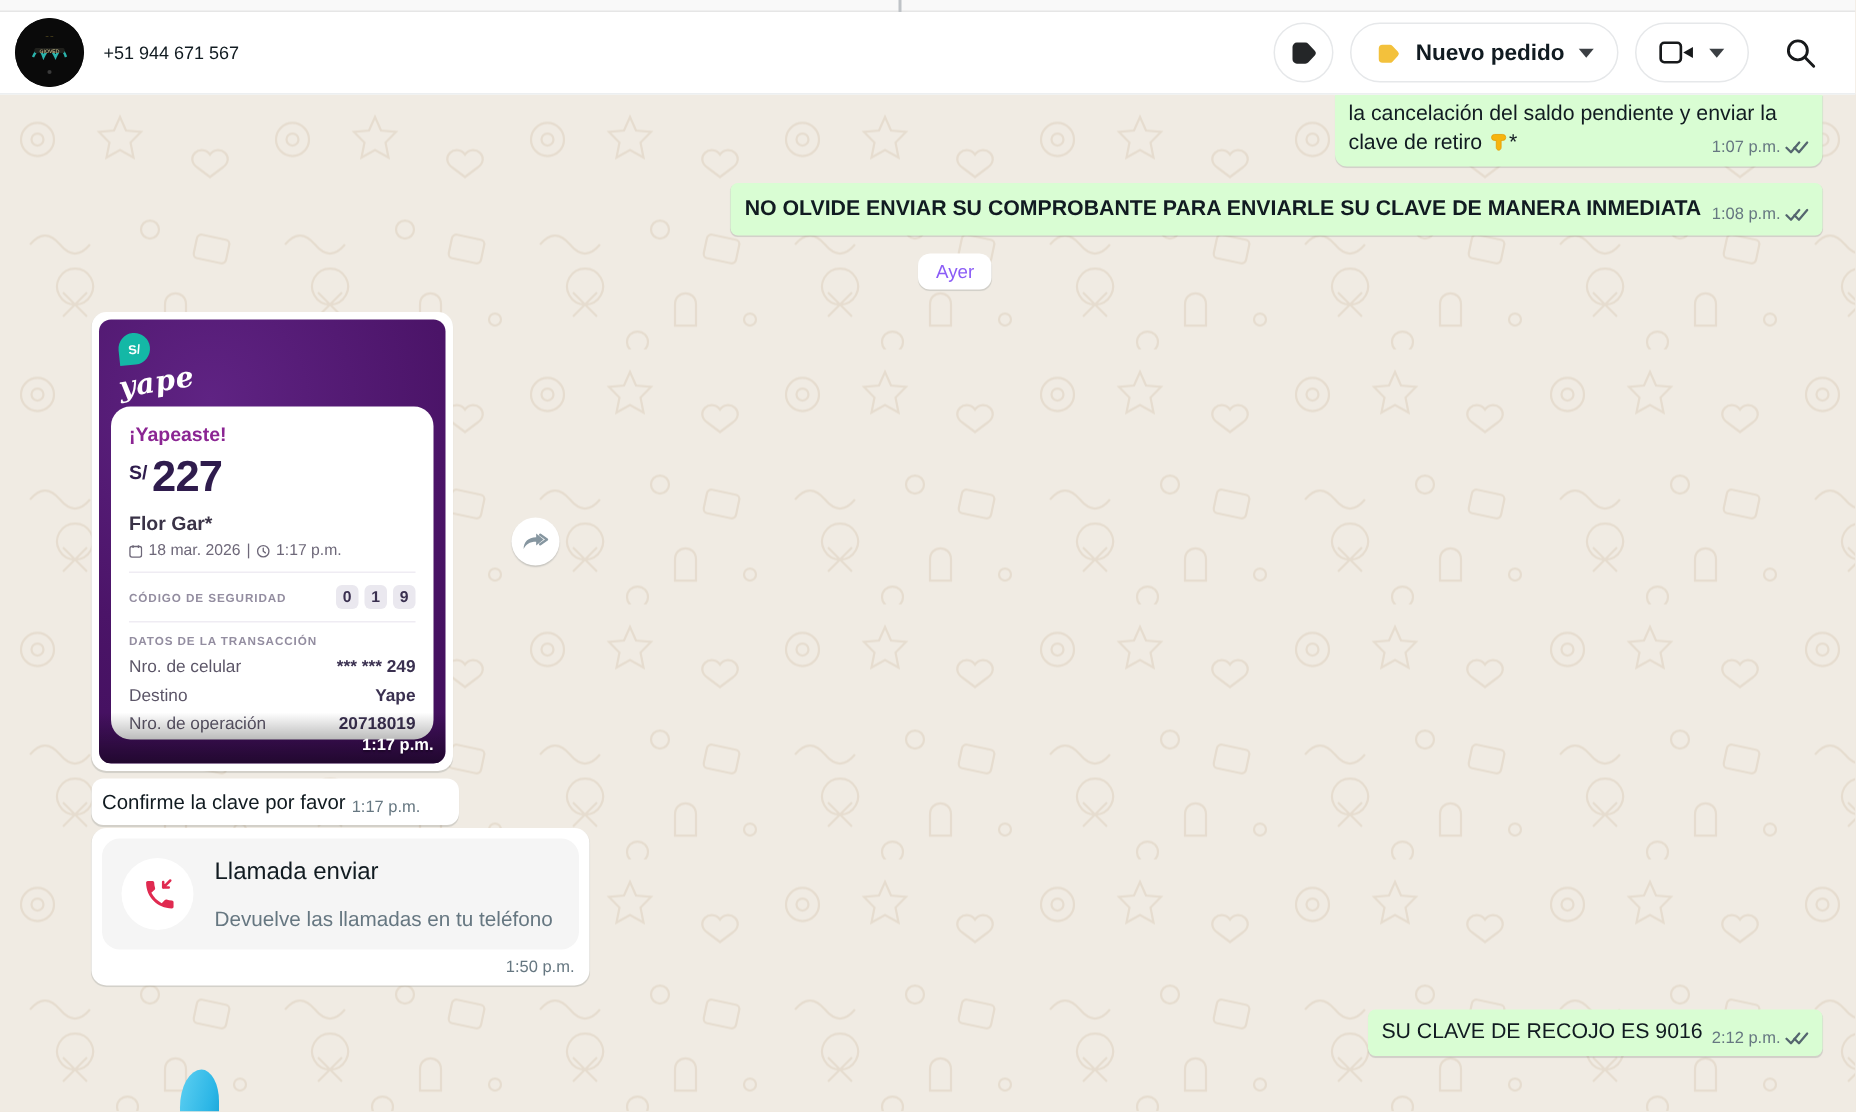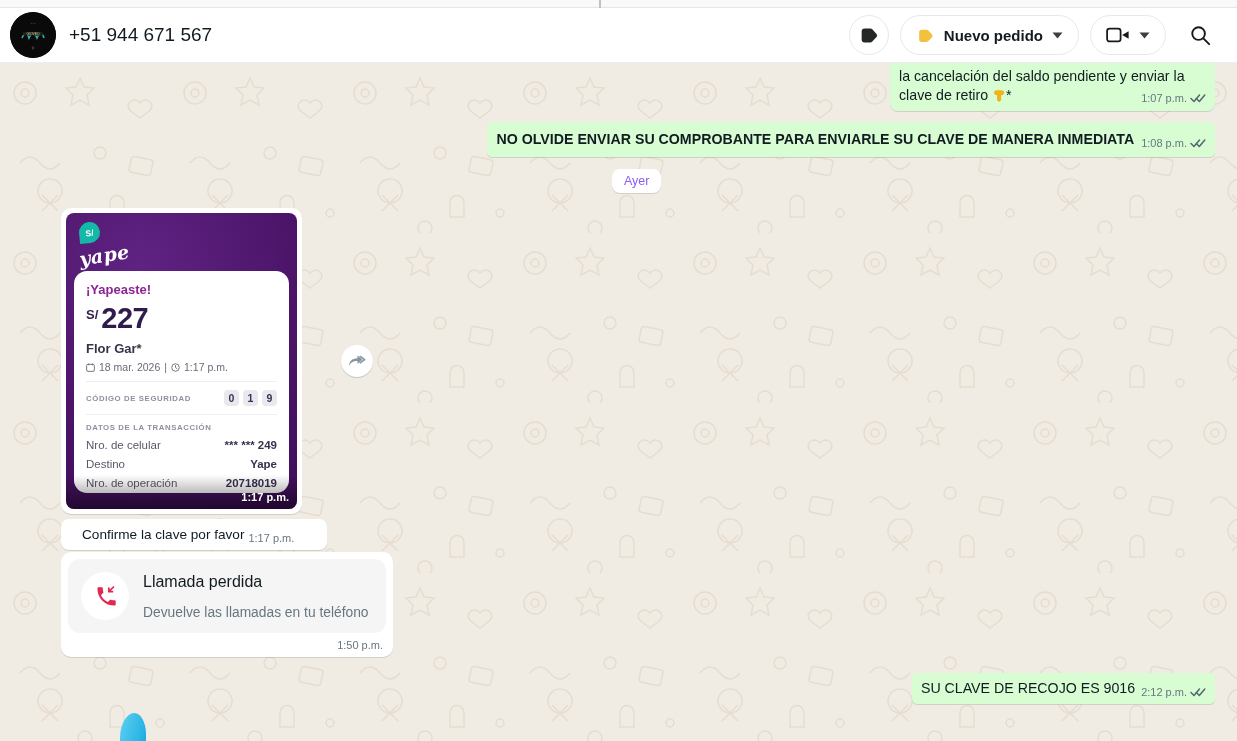--- a/index.html
+++ b/index.html
@@ -6,21 +6,21 @@
   html,body { width:1237px; height:741px; overflow:hidden; }
   body { font-family:"Liberation Sans","DejaVu Sans",sans-serif; background:#efe9e0; position:relative; }
 
   
   .top-strip { position:absolute; top:0; left:0; width:1237px; height:8px; background:#f9f9f9; border-bottom:1px solid #e6e6e6; z-index:30; }
   .top-strip .tick { position:absolute; left:599px; top:0; width:2px; height:8px; background:#bfc3c7; }
 
   
   .header { position:absolute; top:8px; left:0; width:1237px; height:55px; background:#ffffff; border-bottom:1px solid #eceff1; display:flex; align-items:center; padding:0 20px 0 10px; z-index:25; }
   .avatar { width:46px; height:46px; border-radius:50%; background:#0a0a0a; overflow:hidden; flex:0 0 auto; cursor:pointer; position:relative; }
-  .contact-name { margin-left:13px; font-size:19px; color:#111b21; cursor:pointer; }
+  .contact-name { margin-left:13px; font-size:12px; color:#111b21; cursor:pointer; }
   .header-actions { margin-left:auto; display:flex; align-items:center; gap:11px; }
   .circle-btn { width:40px; height:40px; border:1px solid #e6e8ea; border-radius:50%; background:#fff; display:flex; align-items:center; justify-content:center; cursor:pointer; }
   .pill-btn { height:40px; border:1px solid #e6e8ea; border-radius:20px; background:#fff; display:flex; align-items:center; gap:9px; padding:0 15px; cursor:pointer; }
   .pill-label { font-size:15px; font-weight:600; color:#111b21; }
   .icon-btn { width:34px; height:34px; display:flex; align-items:center; justify-content:center; cursor:pointer; background:none; border:none; margin-left:6px; }
 
   
   .chat { position:absolute; top:63px; left:0; width:1237px; height:678px; background:#f0ebe3; overflow:hidden; }
   .doodle { position:absolute; inset:0; z-index:0; }
   .msg { position:absolute; z-index:2; box-shadow:0 1px .5px rgba(11,20,26,.13); }
@@ -64,21 +64,21 @@
   .r-row { display:flex; justify-content:space-between; margin-top:7px; font-size:11.5px; }
   .r-row .lab { color:#5c5668; }
   .r-row .val { color:#3a3050; font-weight:700; }
   .img-overlay { position:absolute; left:0; right:0; bottom:0; height:34px; background:linear-gradient(to bottom, rgba(0,0,0,0), rgba(0,0,0,.5)); }
   .img-time { position:absolute; right:8px; bottom:6px; color:#fff; font-size:11px; font-weight:600; text-shadow:0 1px 1px rgba(0,0,0,.3); }
 
   
   .forward-btn { position:absolute; left:341px; top:282px; width:32px; height:32px; border-radius:50%; background:#fff; box-shadow:0 1px 1px rgba(11,20,26,.18); display:flex; align-items:center; justify-content:center; cursor:pointer; z-index:3; }
 
   
-  .m3 { left:61px; top:456px; width:266px; padding:6px 21px; display:flex; align-items:flex-end; gap:4px; }
+  .m3 { left:61px; top:456px; width:245px; padding:6px 7px; display:flex; align-items:flex-end; gap:4px; }
   .m3 .msg-text { white-space:nowrap; font-size:13.6px; }
 
   
   .m4 { left:61px; top:489px; width:332px; padding:7px 7px 3px 7px; border-radius:10px; }
   .call-card { background:#f5f5f5; border-radius:12px; height:74px; display:flex; align-items:center; padding:0 13px; gap:14px; }
   .call-icon-wrap { width:48px; height:48px; border-radius:50%; background:#fff; display:flex; align-items:center; justify-content:center; flex:0 0 auto; }
   .call-title { font-size:16px; color:#111b21; }
   .call-sub { font-size:13.8px; color:#667781; margin-top:14px; }
   .call-time { text-align:right; font-size:11px; color:#667781; margin:6px 3px 3px 0; }
 
@@ -268,21 +268,21 @@
 
   <div class="msg bubble-in m4">
     <div class="call-card">
       <div class="call-icon-wrap">
         <svg width="24" height="24" viewBox="0 0 24 24">
           <path d="M7.9 11.2 c1.5 2.9 3.9 5.3 6.9 6.9 l2.1 -2.1 c.3 -.3 .7 -.4 1.1 -.3 1.1 .4 2.4 .6 3.6 .6 .6 0 1.1 .5 1.1 1.1 v3.1 c0 .6 -.5 1.1 -1.1 1.1 C11.9 21.6 4.4 14.1 4.4 4.4 c0 -.6 .5 -1.1 1.1 -1.1 h3.2 c.6 0 1.1 .5 1.1 1.1 0 1.3 .2 2.5 .6 3.6 .1 .4 0 .8 -.3 1.1 z" fill="#e02a50"></path>
           <path d="M20.5 3 L15.8 7.7 M15.8 4 v3.7 h3.7" stroke="#e02a50" stroke-width="1.7" fill="none" stroke-linecap="round" stroke-linejoin="round"></path>
         </svg>
       </div>
       <div>
-        <div class="call-title">Llamada perdida</div>
+        <div class="call-title">Llamada enviar</div>
         <div class="call-sub">Devuelve las llamadas en tu teléfono</div>
       </div>
     </div>
     <div class="call-time time">1:50 p.m.</div>
   </div>
 
   <div class="msg bubble-out m5">
     <div class="msg-text">SU CLAVE DE RECOJO ES 9016</div>
     <div class="meta">
       <span class="time">2:12 p.m.</span>

